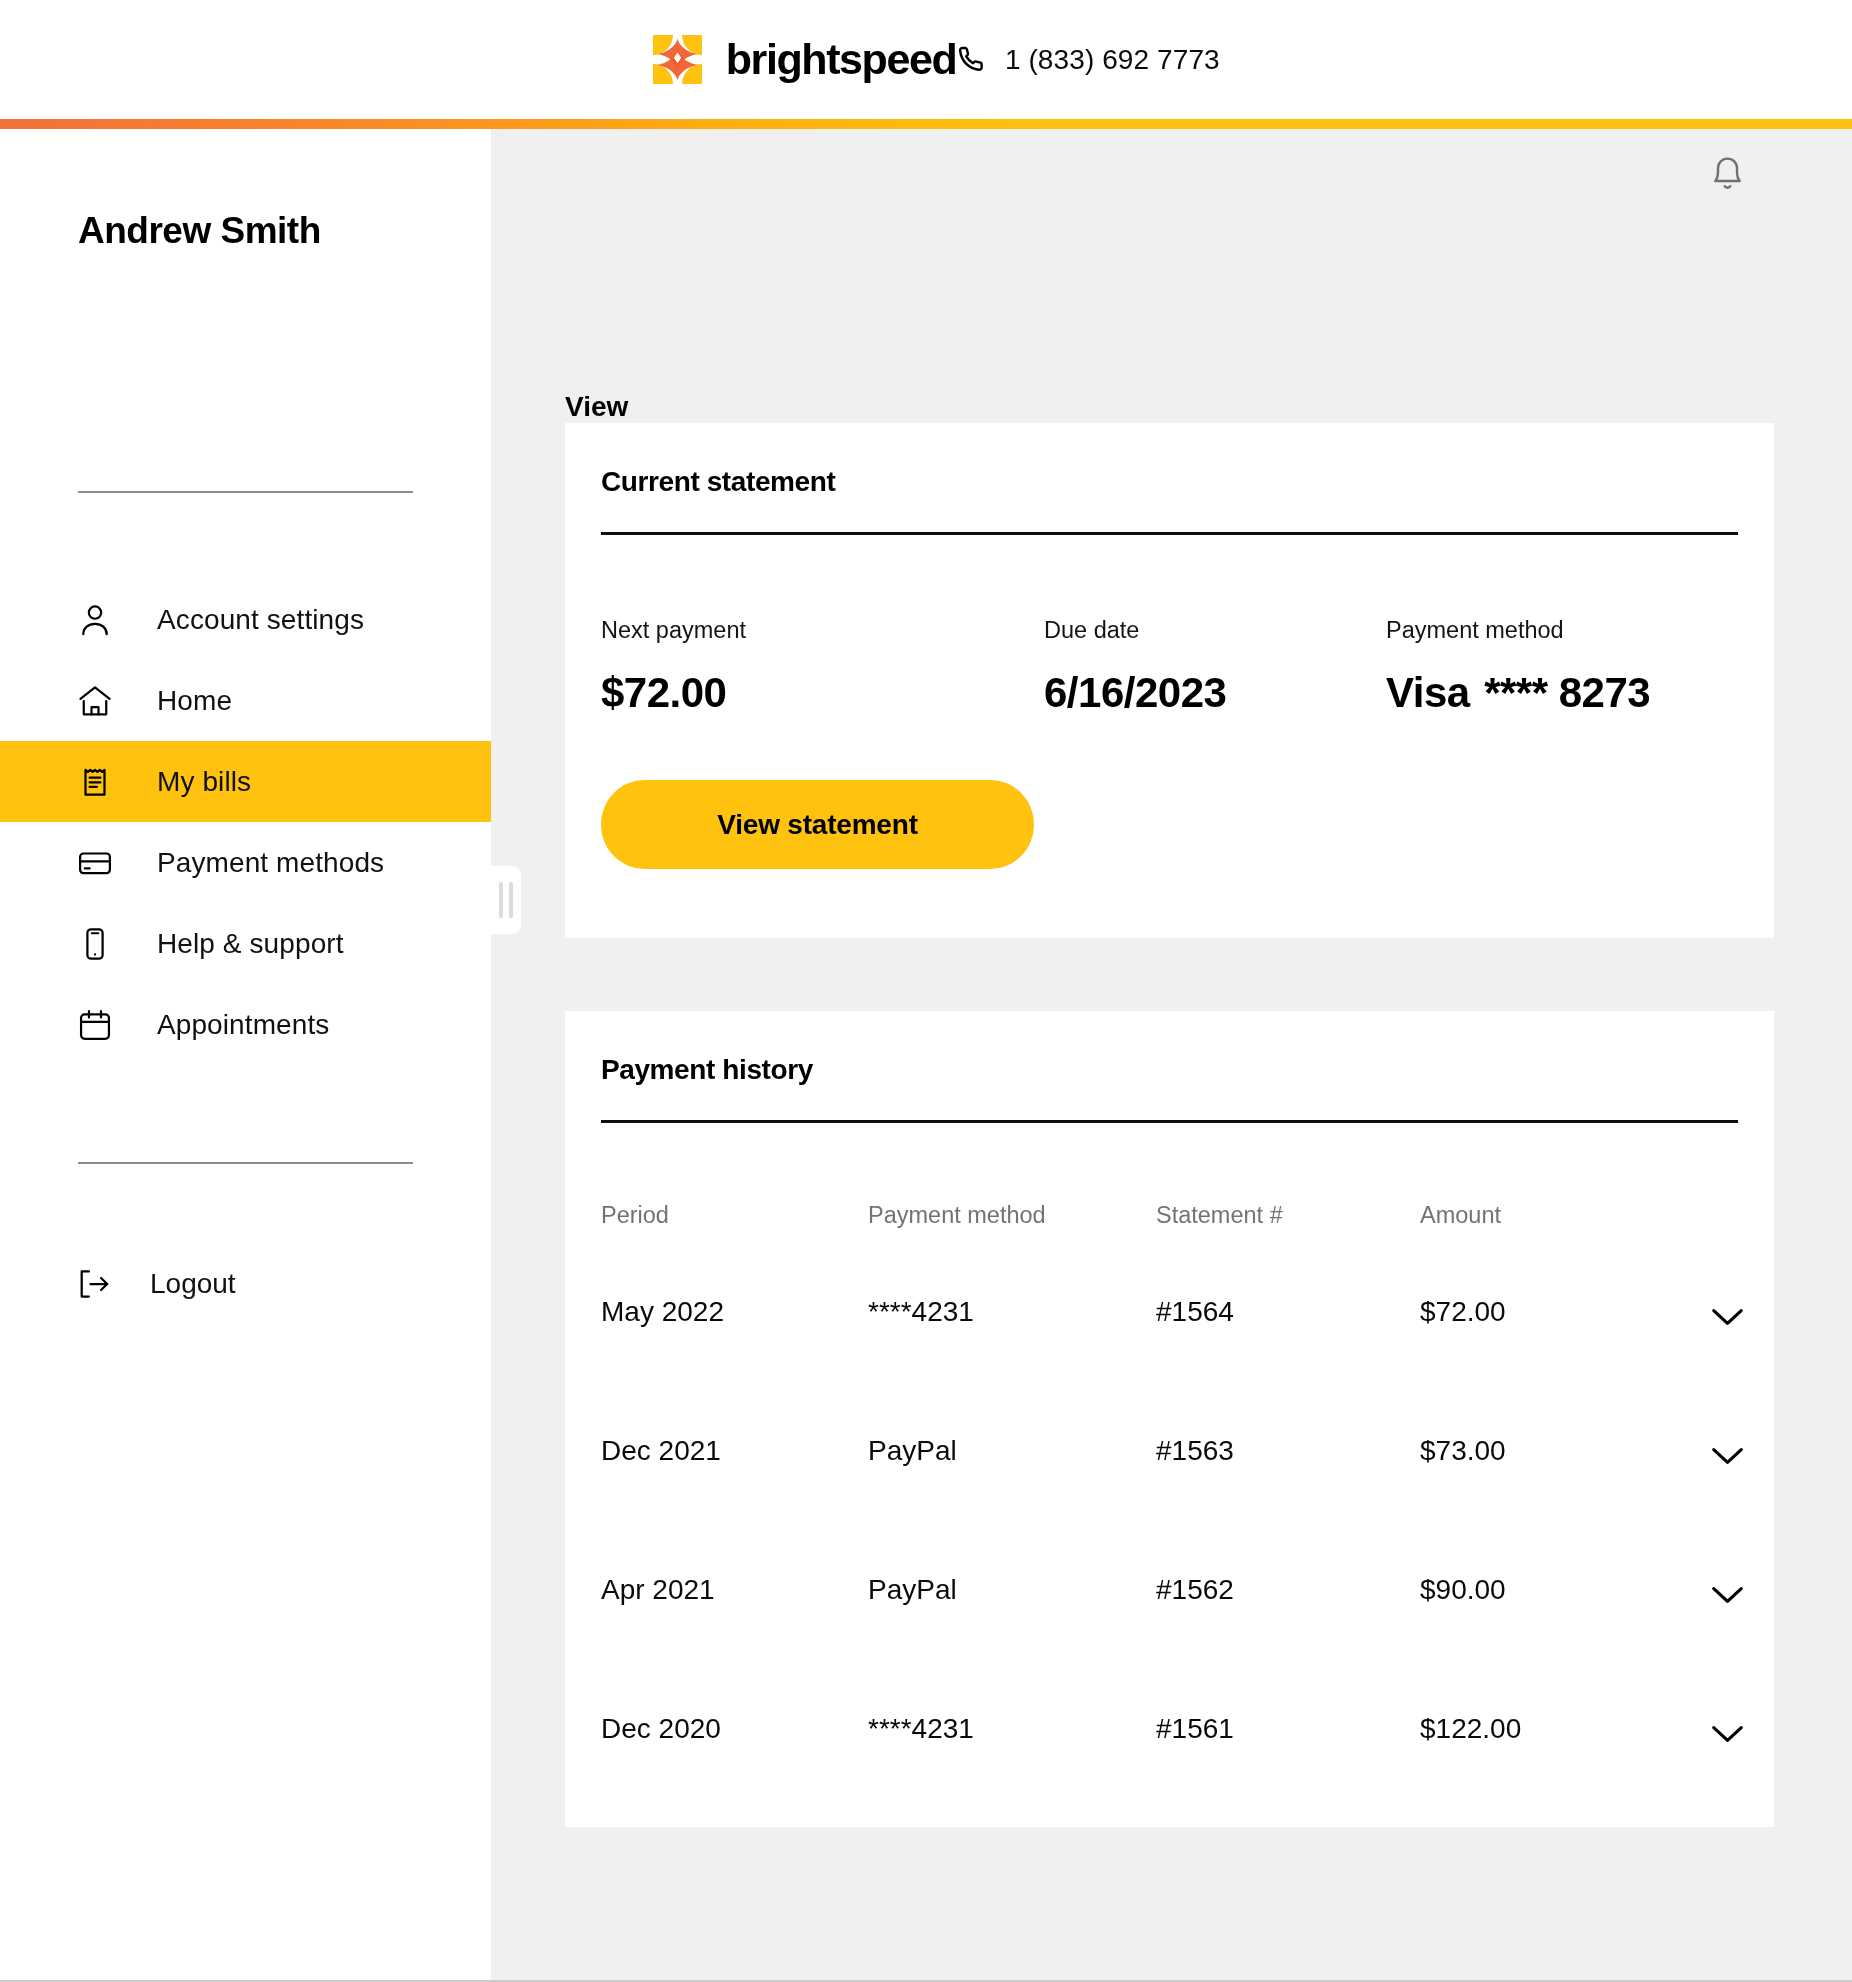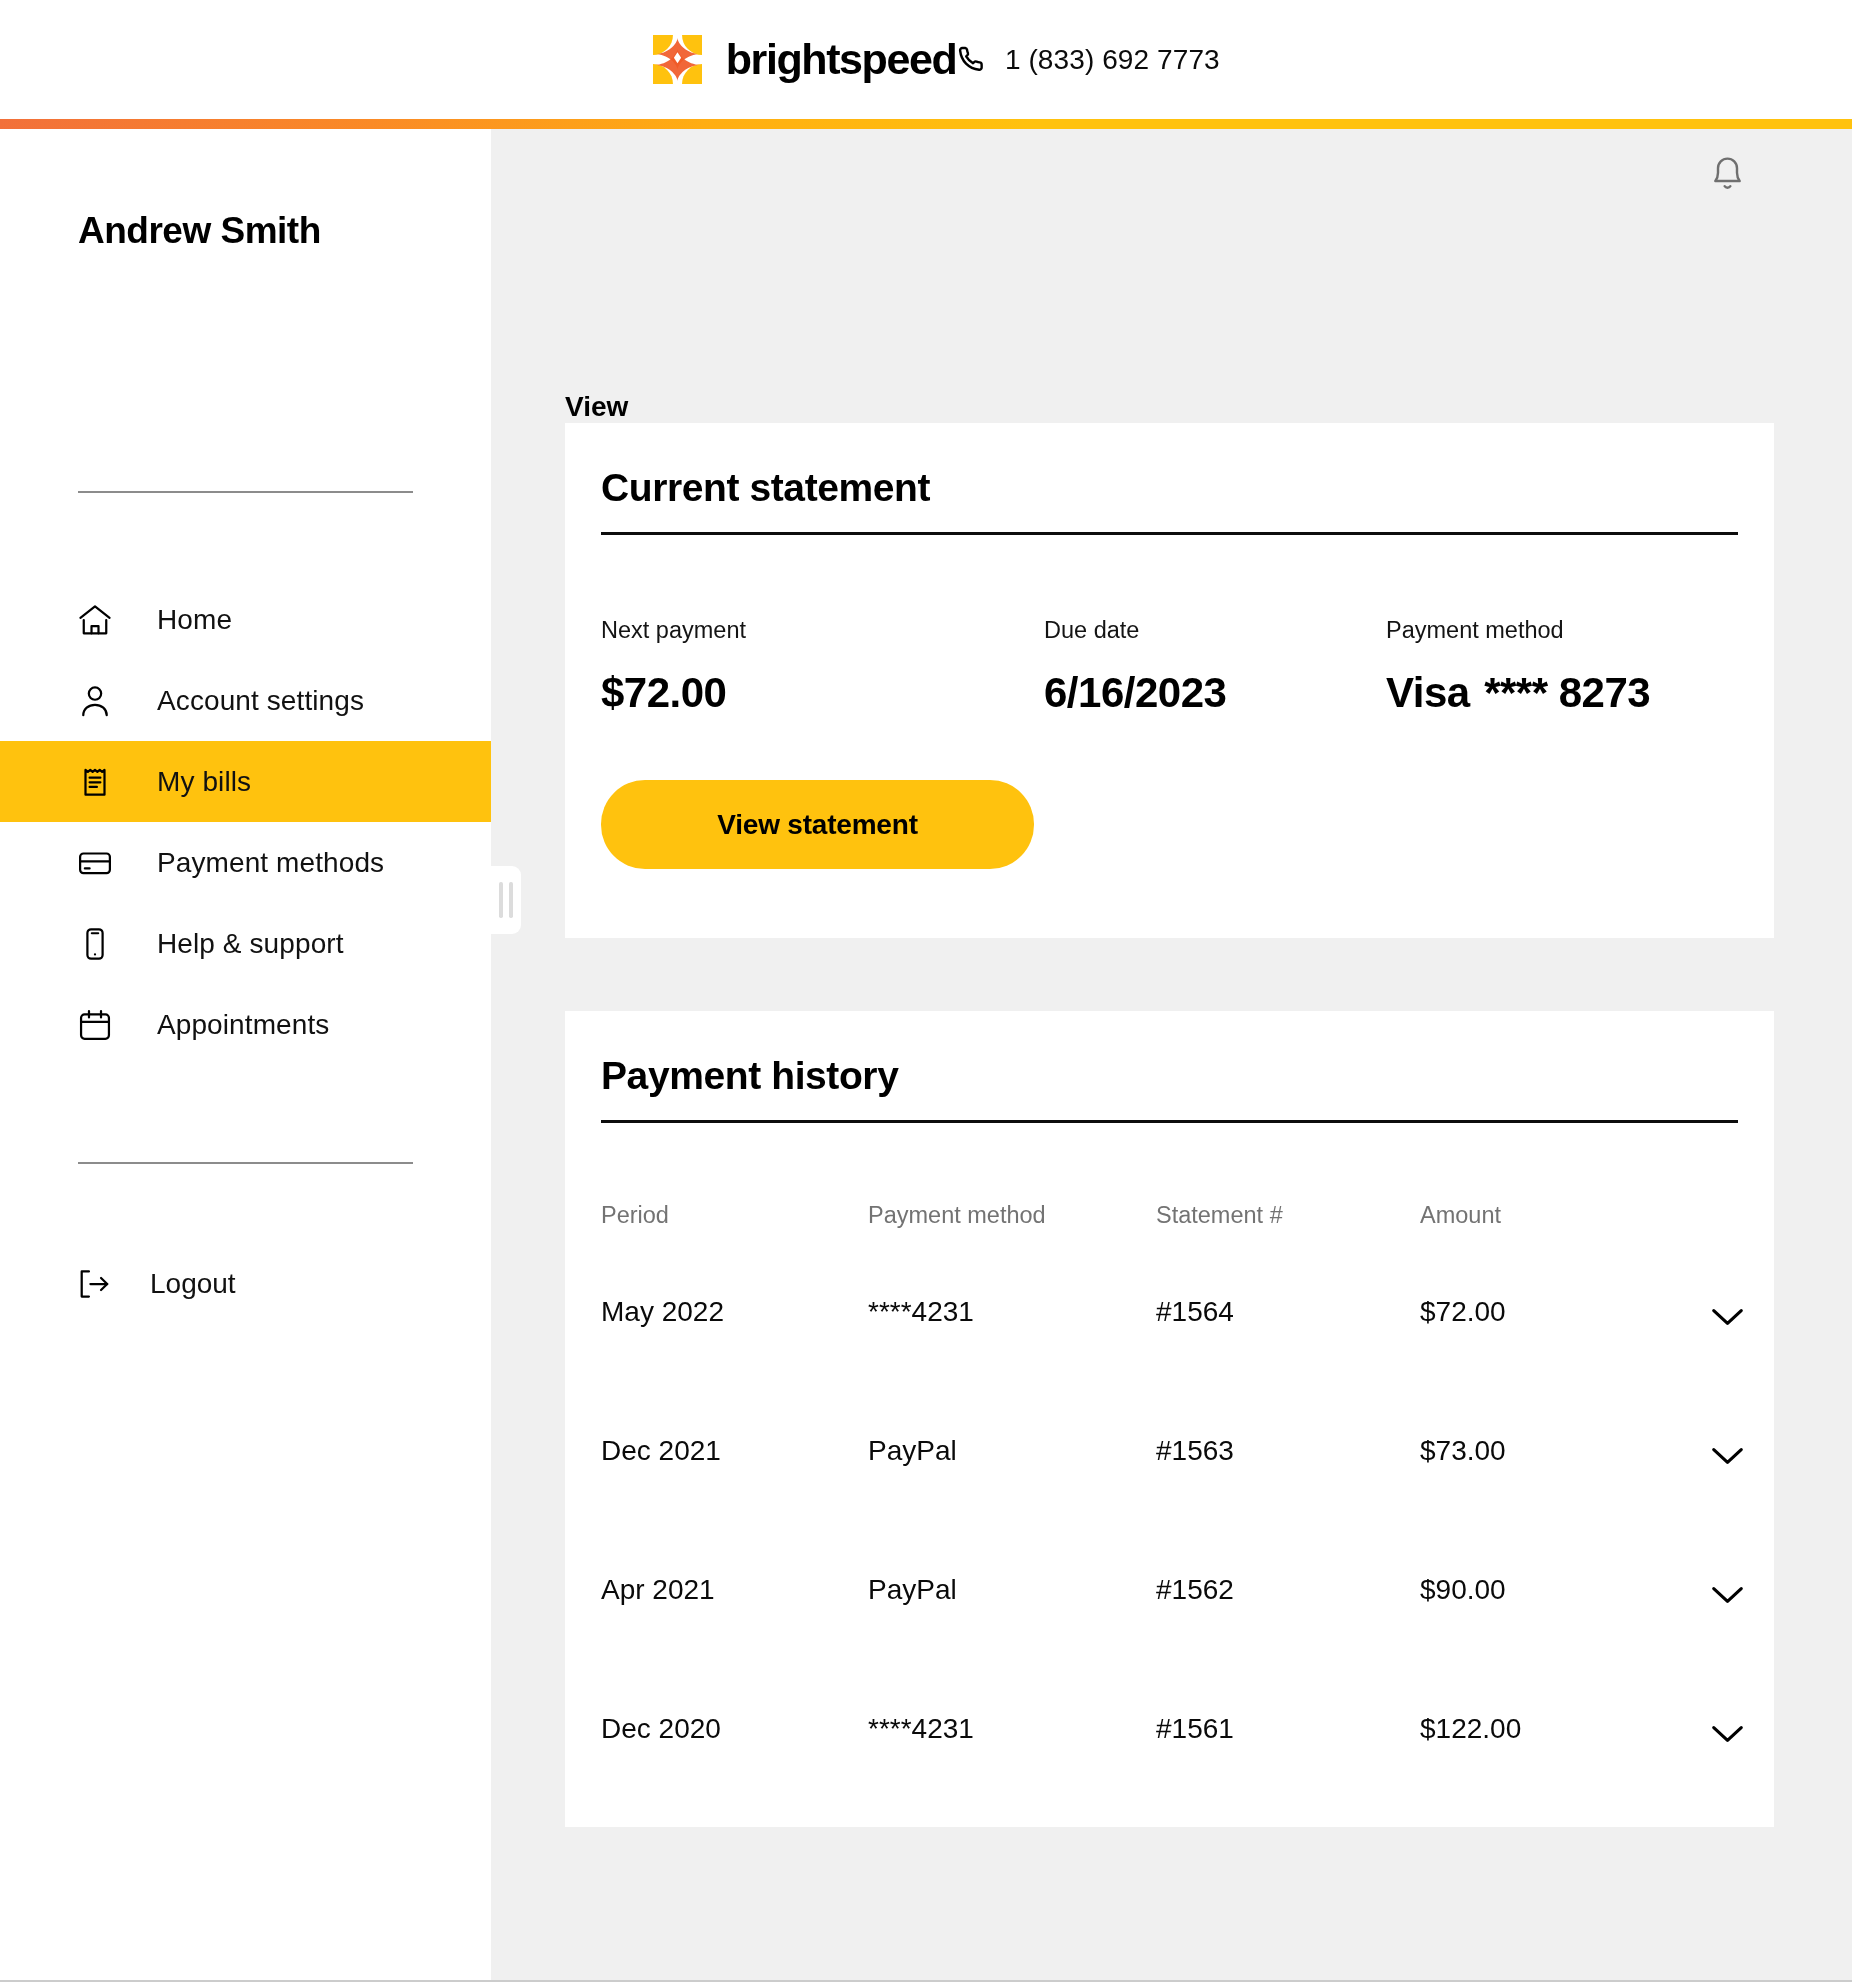--- a/index.html
+++ b/index.html
@@ -97,21 +97,21 @@
     position: absolute; left: 0; top: -2.7px; width: 199px; height: 9px; background: #000;
   }
 
   .card {
     position: absolute; left: 74px; width: 1209px; background: #ffffff;
   }
   .card-statement { top: 294px; height: 515px; }
   .card-history  { top: 882px; height: 816px; }
 
   .card-title {
-    position: absolute; left: 36px; font-size: 39px; font-weight: 700; color: #000; letter-spacing: -0.4px;
+    position: absolute; left: 36px; font-size: 28px; font-weight: 700; color: #000; letter-spacing: -0.4px;
   }
   .card-rule { position: absolute; left: 36px; width: 1137px; height: 2.7px; background: #0d0d0d; }
 
   .stat-grid { position: absolute; left: 36px; top: 194px; width: 1137px; display: flex; }
   .stat-col-1 { width: 443px; }
   .stat-col-2 { width: 342px; }
   .stat-col-3 { width: 352px; }
   .stat-label { font-size: 23.5px; color: #141414; margin-bottom: 25px; }
   .stat-value { font-size: 42px; font-weight: 700; color: #000; letter-spacing: -0.5px; white-space: nowrap; }
   .stat-value .sep { display: inline-block; width: 14.5px; }
@@ -173,37 +173,37 @@
   <div class="shell">
 
     <div class="sidebar">
       <div class="user-name">Andrew Smith</div>
       <div class="side-divider top"></div>
 
       <div class="nav">
 
         <div class="nav-item">
           <span class="nav-ico">
+            <svg viewBox="0 0 24 24" width="38" height="38" fill="none" stroke="#000" stroke-width="1.4" stroke-linecap="round" xmlns="http://www.w3.org/2000/svg">
+              <circle cx="12" cy="7.3" r="3.9"></circle>
+                <path d="M4.6 21c0-3.9 3.3-6.6 7.4-6.6s7.4 2.7 7.4 6.6"></path>
+            </svg>
+          </span>
+          <span class="nav-label">Account settings</span>
+        </div>
+
+        <div class="nav-item">
+          <span class="nav-ico">
             <svg viewBox="0 0 24 24" width="38" height="38" fill="none" stroke="#000" stroke-width="1.4" stroke-linecap="round" stroke-linejoin="round" xmlns="http://www.w3.org/2000/svg">
               <path d="M2.8 10.6 12 3.4l9.2 7.2"></path>
                 <path d="M4.9 12v8.4h14.2V12"></path>
                 <path d="M9.8 20.4v-4.6h4.4v4.6"></path>
             </svg>
           </span>
           <span class="nav-label">Home</span>
-        </div>
-
-        <div class="nav-item">
-          <span class="nav-ico">
-            <svg viewBox="0 0 24 24" width="38" height="38" fill="none" stroke="#000" stroke-width="1.4" stroke-linecap="round" xmlns="http://www.w3.org/2000/svg">
-              <circle cx="12" cy="7.3" r="3.9"></circle>
-                <path d="M4.6 21c0-3.9 3.3-6.6 7.4-6.6s7.4 2.7 7.4 6.6"></path>
-            </svg>
-          </span>
-          <span class="nav-label">Account settings</span>
         </div>
 
         <div class="nav-item active">
           <span class="nav-ico">
             <svg viewBox="0 0 24 24" width="38" height="38" fill="none" stroke="#000" stroke-width="1.4" stroke-linecap="round" stroke-linejoin="round" xmlns="http://www.w3.org/2000/svg">
               <path d="M6 4.4l1.5 1.2L9 4.4l1.5 1.2L12 4.4l1.5 1.2L15 4.4l1.5 1.2L18 4.4V20H6z"></path>
               <path d="M8.6 9.3h6.8M8.6 12.2h6.8M8.6 15.1h4.6"></path>
             </svg>
           </span>
           <span class="nav-label">My bills</span>

